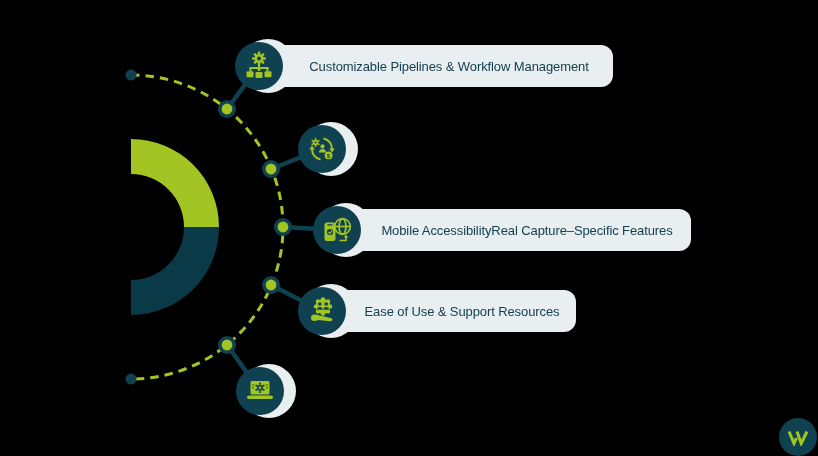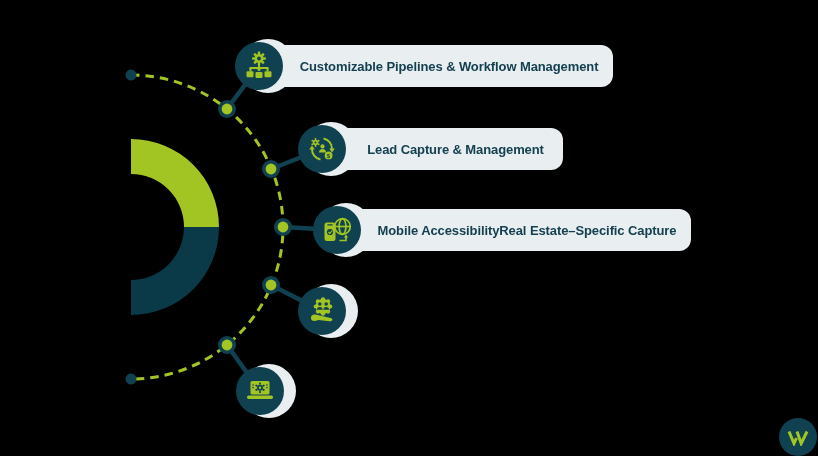--- a/index.html
+++ b/index.html
@@ -7,21 +7,21 @@
     position:relative;width:818px;height:456px;background:#000000;
     overflow:hidden;font-family:"Liberation Sans",sans-serif;
   }
   .bg-svg{position:absolute;left:0;top:0;width:818px;height:456px;}
   .pill{
     position:absolute;height:42px;background:#e9eef1;border-radius:12px;
     display:flex;align-items:center;justify-content:center;
     padding-left:44px;padding-right:14px;box-sizing:border-box;
   }
   .pill .label{
-    font-size:13px;font-weight:700;color:#14404f;letter-spacing:-0.1px;
+    font-size:13px;font-weight:400;color:#14404f;letter-spacing:-0.1px;
     white-space:nowrap;
   }
   .backdrop{
     position:absolute;width:54px;height:54px;border-radius:50%;background:#e9eef1;
   }
   .icon-circle{
     position:absolute;width:48px;height:48px;border-radius:50%;background:#0f4150;
     display:flex;align-items:center;justify-content:center;
   }
   .logo-circle{
@@ -97,23 +97,20 @@
         <rect x="7.5" y="2" width="2" height="3.2"></rect>
         <circle cx="0" cy="3.4" r="1.5"></circle>
         <rect x="-12.5" y="5.2" width="7" height="6" rx="1.2"></rect>
         <rect x="-3.5" y="6" width="7" height="6" rx="1.2"></rect>
         <rect x="5.5" y="5.2" width="7" height="6" rx="1.2"></rect>
       </g>
     </svg>
   </div>
 
   <div class="backdrop" style="left:304px;top:122px;"></div>
-  <div class="pill" style="left:318px;top:128px;width:245px;">
-    <span class="label">Lead Capture &amp; Management</span>
-  </div>
   <div class="icon-circle" style="left:298px;top:125px;">
     <svg width="32" height="32" viewBox="-16 -16 32 32">
       <g stroke="#a3c523" stroke-width="1.9" fill="none">
         <path d="M 1.5,-10.5 A 10.5 10.5 0 0 1 10,0.5"></path>
         <path d="M -1.5,10.5 A 10.5 10.5 0 0 1 -10,-0.5"></path>
       </g>
       <g fill="#a3c523">
         <polygon points="7.2,-0.5 12.8,-0.5 10,3.6"></polygon>
         <polygon points="-7.2,0.5 -12.8,0.5 -10,-3.6"></polygon>
         <g transform="translate(-6.5,-6.5)">
@@ -129,39 +126,42 @@
         <circle cx="0.5" cy="-2.6" r="2.1"></circle>
         <path d="M -3,3.6 a 3.5 3.5 0 0 1 7 0 z"></path>
         <circle cx="6.6" cy="6.4" r="3.9"></circle>
       </g>
       <text x="6.6" y="8.6" font-size="6.2" font-weight="bold" fill="#0f4150" text-anchor="middle" font-family="'Liberation Sans',sans-serif">$</text>
     </svg>
   </div>
 
   <div class="backdrop" style="left:319px;top:203px;"></div>
   <div class="pill" style="left:333px;top:209px;width:358px;">
-    <span class="label">Mobile AccessibilityReal Estate–Specific Capture</span>
+    <span class="label">Mobile AccessibilityReal Capture–Specific Features</span>
   </div>
   <div class="icon-circle" style="left:313px;top:206px;">
     <svg width="32" height="32" viewBox="-16 -16 32 32">
       <g stroke="#a3c523" stroke-width="1.7" fill="none">
         <circle cx="5.5" cy="-3.5" r="7.8"></circle>
         <ellipse cx="5.5" cy="-3.5" rx="3.4" ry="7.8"></ellipse>
         <line x1="-2.3" y1="-3.5" x2="13.3" y2="-3.5"></line>
       </g>
       <rect x="-12.5" y="-7.5" width="11" height="18.5" rx="2.5" fill="#a3c523"></rect>
       <rect x="-9.8" y="-5.8" width="5.6" height="1.3" rx="0.65" fill="#0f4150"></rect>
       <circle cx="-7" cy="2" r="3.1" fill="#0f4150"></circle>
       <path d="M -8.5,2 l 1.3,1.5 l 2.4,-3" stroke="#a3c523" stroke-width="1.2" fill="none"></path>
       <path d="M 2.5,10.5 H 9 V 7" stroke="#a3c523" stroke-width="1.6" fill="none"></path>
       <polygon points="6.8,7.6 11.2,7.6 9,4.4" fill="#a3c523"></polygon>
     </svg>
   </div>
 
   <div class="backdrop" style="left:304px;top:284px;"></div>
+  <div class="pill" style="left:318px;top:290px;width:258px;">
+    <span class="label">Ease of Use &amp; Support Resources</span>
+  </div>
   <div class="icon-circle" style="left:298px;top:287px;">
     <svg width="32" height="32" viewBox="-16 -16 32 32">
       <g fill="#a3c523">
         <g transform="translate(1,-4.5)">
           <circle cx="7.2" cy="0" r="2.1"></circle>
             <circle cx="5.1" cy="5.1" r="2.1"></circle>
           <circle cx="0" cy="7.2" r="2.1"></circle>
             <circle cx="-5.1" cy="5.1" r="2.1"></circle>
           <circle cx="-7.2" cy="0" r="2.1"></circle>
             <circle cx="-5.1" cy="-5.1" r="2.1"></circle>

